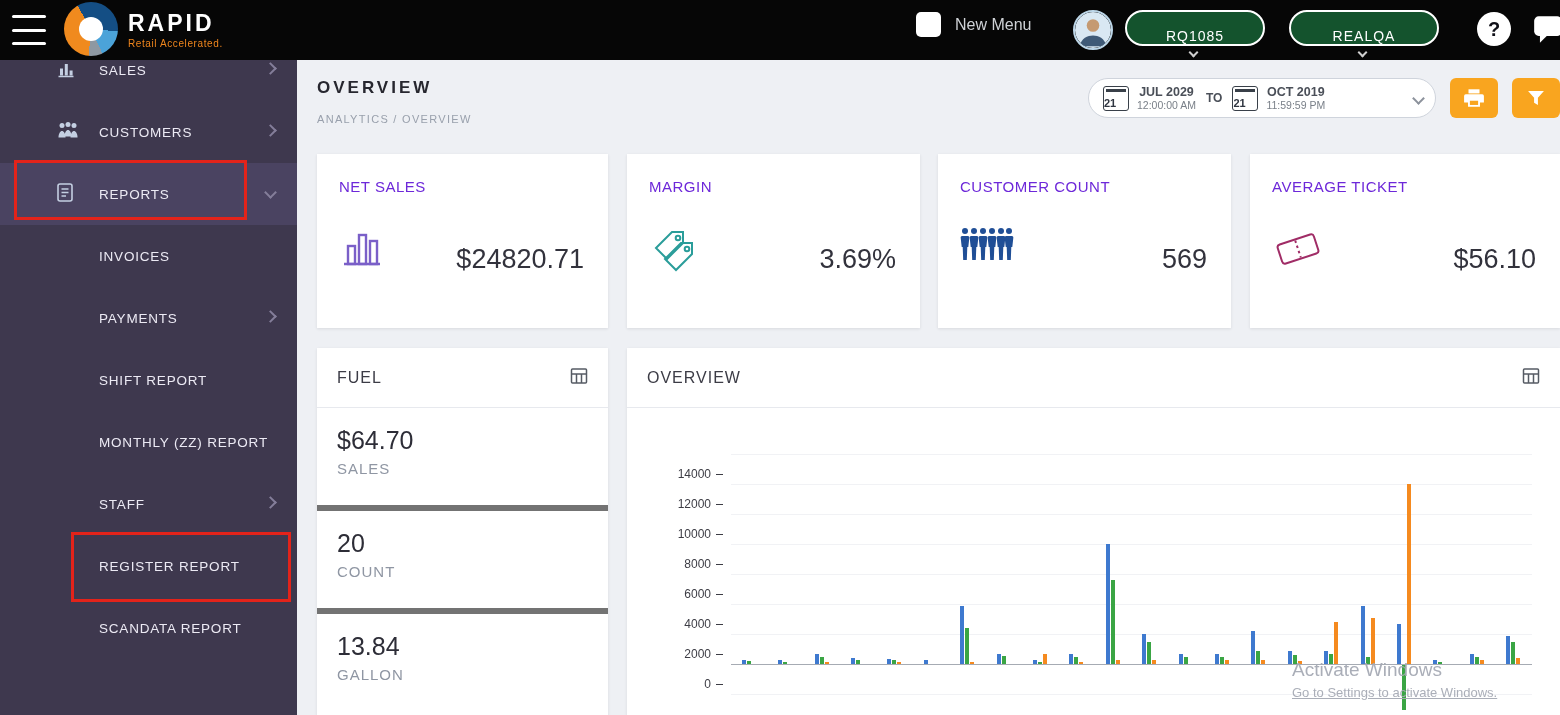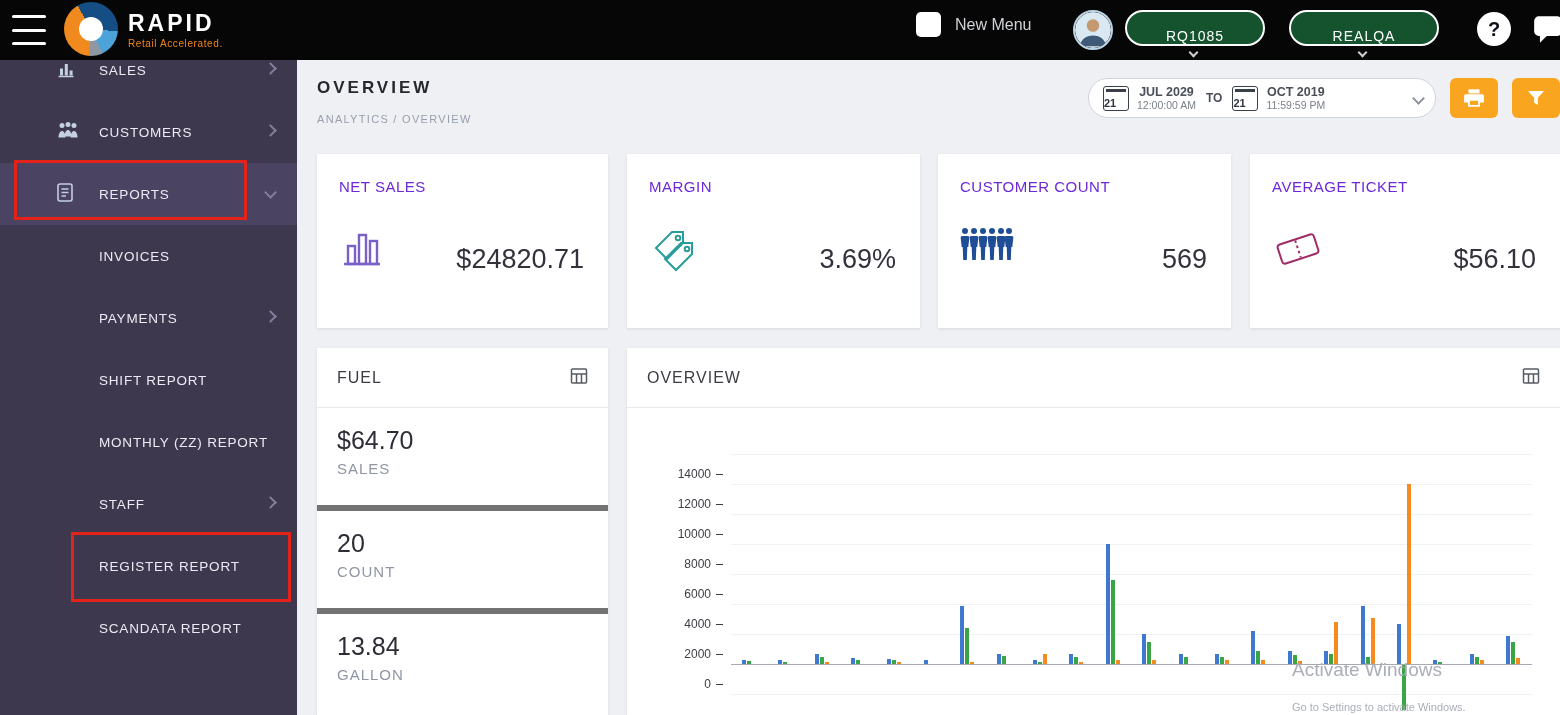--- a/index.html
+++ b/index.html
@@ -44,21 +44,21 @@
   .mi.active { background:#4a4361; }
   .mi .mi-icon { position:absolute; left:56px; top:50%; transform:translateY(-50%); }
   .mi .chev { position:absolute; right:22px; top:50%; margin-top:-6px; }
 
   
   .anno { position:absolute; border:3px solid #e3231a; z-index:60; pointer-events:none; }
   .anno.reports { left:14px; top:160px; width:233px; height:60px; }
   .anno.staff   { left:71px; top:532px; width:220px; height:70px; }
   .wm { position:absolute; left:1292px; top:659px; z-index:70; color:rgba(165,170,180,.95); pointer-events:none; }
   .wm-1 { font-size:19px; }
-  .wm-2 { font-size:11px; margin-top:20px; }
+  .wm-2 { font-size:13px; margin-top:4px;text-decoration:underline; }
 
   
   .page-title { position:absolute; left:317px; top:78px; font-size:17px; font-weight:bold; letter-spacing:3px; color:#27272f; }
   .breadcrumb { position:absolute; left:317px; top:113px; font-size:11px; letter-spacing:1.3px; color:#99a0ac; }
   .daterange { position:absolute; left:1088px; top:78px; width:348px; height:40px; background:#fff; border:1px solid #cfd4dc;
     border-radius:20px; display:flex; align-items:center; padding:0 12px 0 14px; gap:8px; cursor:pointer; }
   .cal { width:26px; height:25px; border:1.5px solid #394049; border-radius:3px; position:relative;
     display:flex; align-items:flex-end; font-size:11px; font-weight:bold; color:#2f3540; padding-bottom:1px; }
   .cal::before { content:""; position:absolute; top:2px; left:2px; right:2px; height:3px; background:#394049; }
   .dr-text { display:flex; flex-direction:column; align-items:center; line-height:1.15; }

